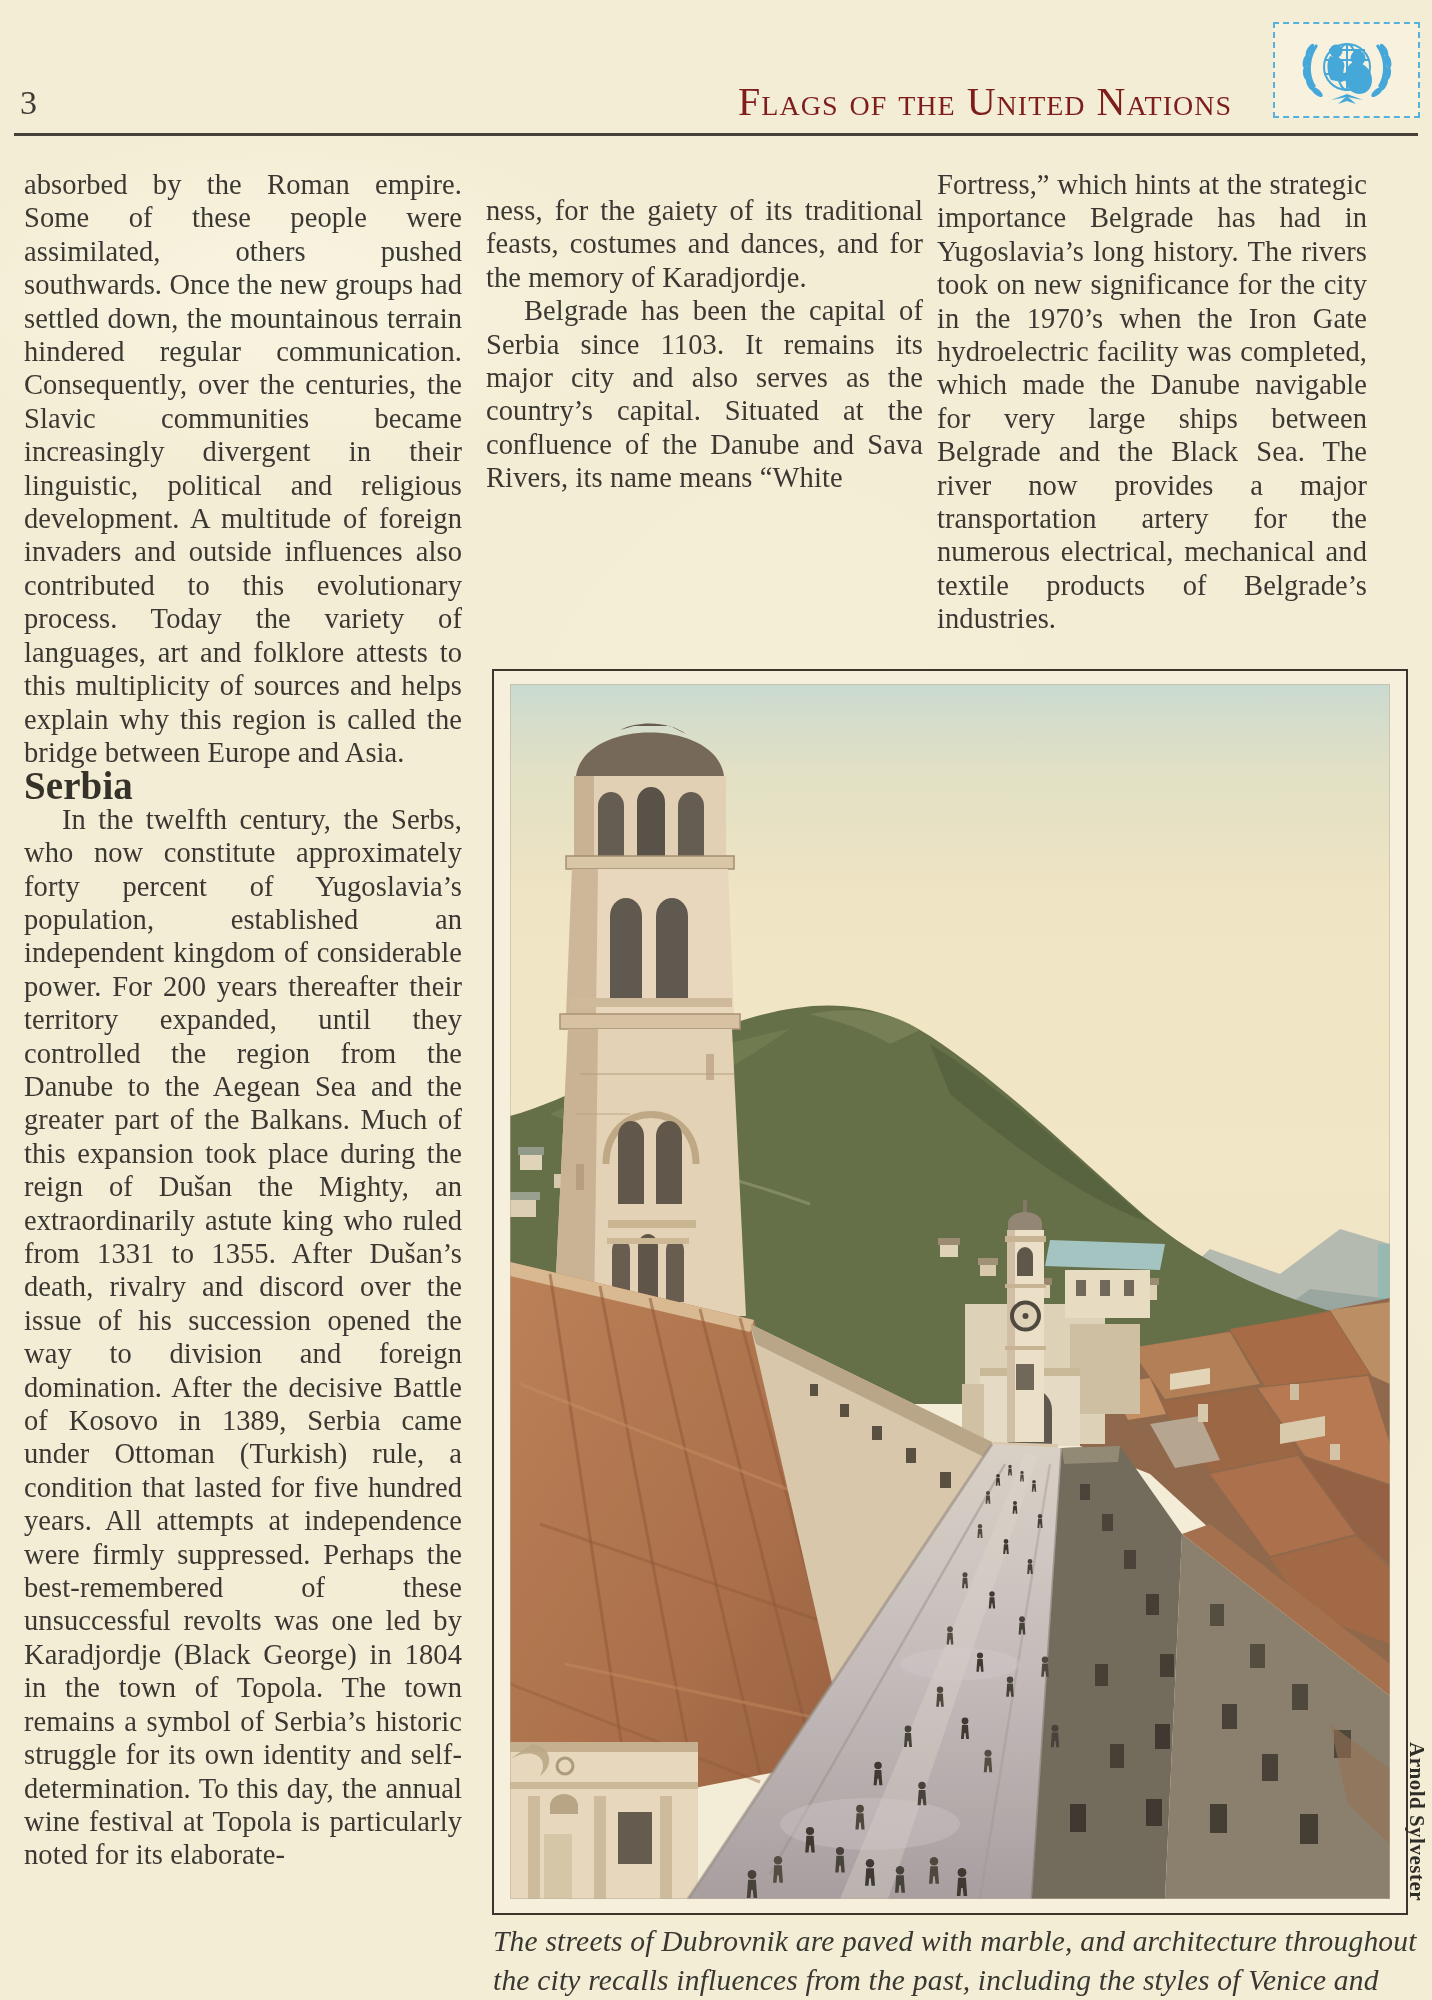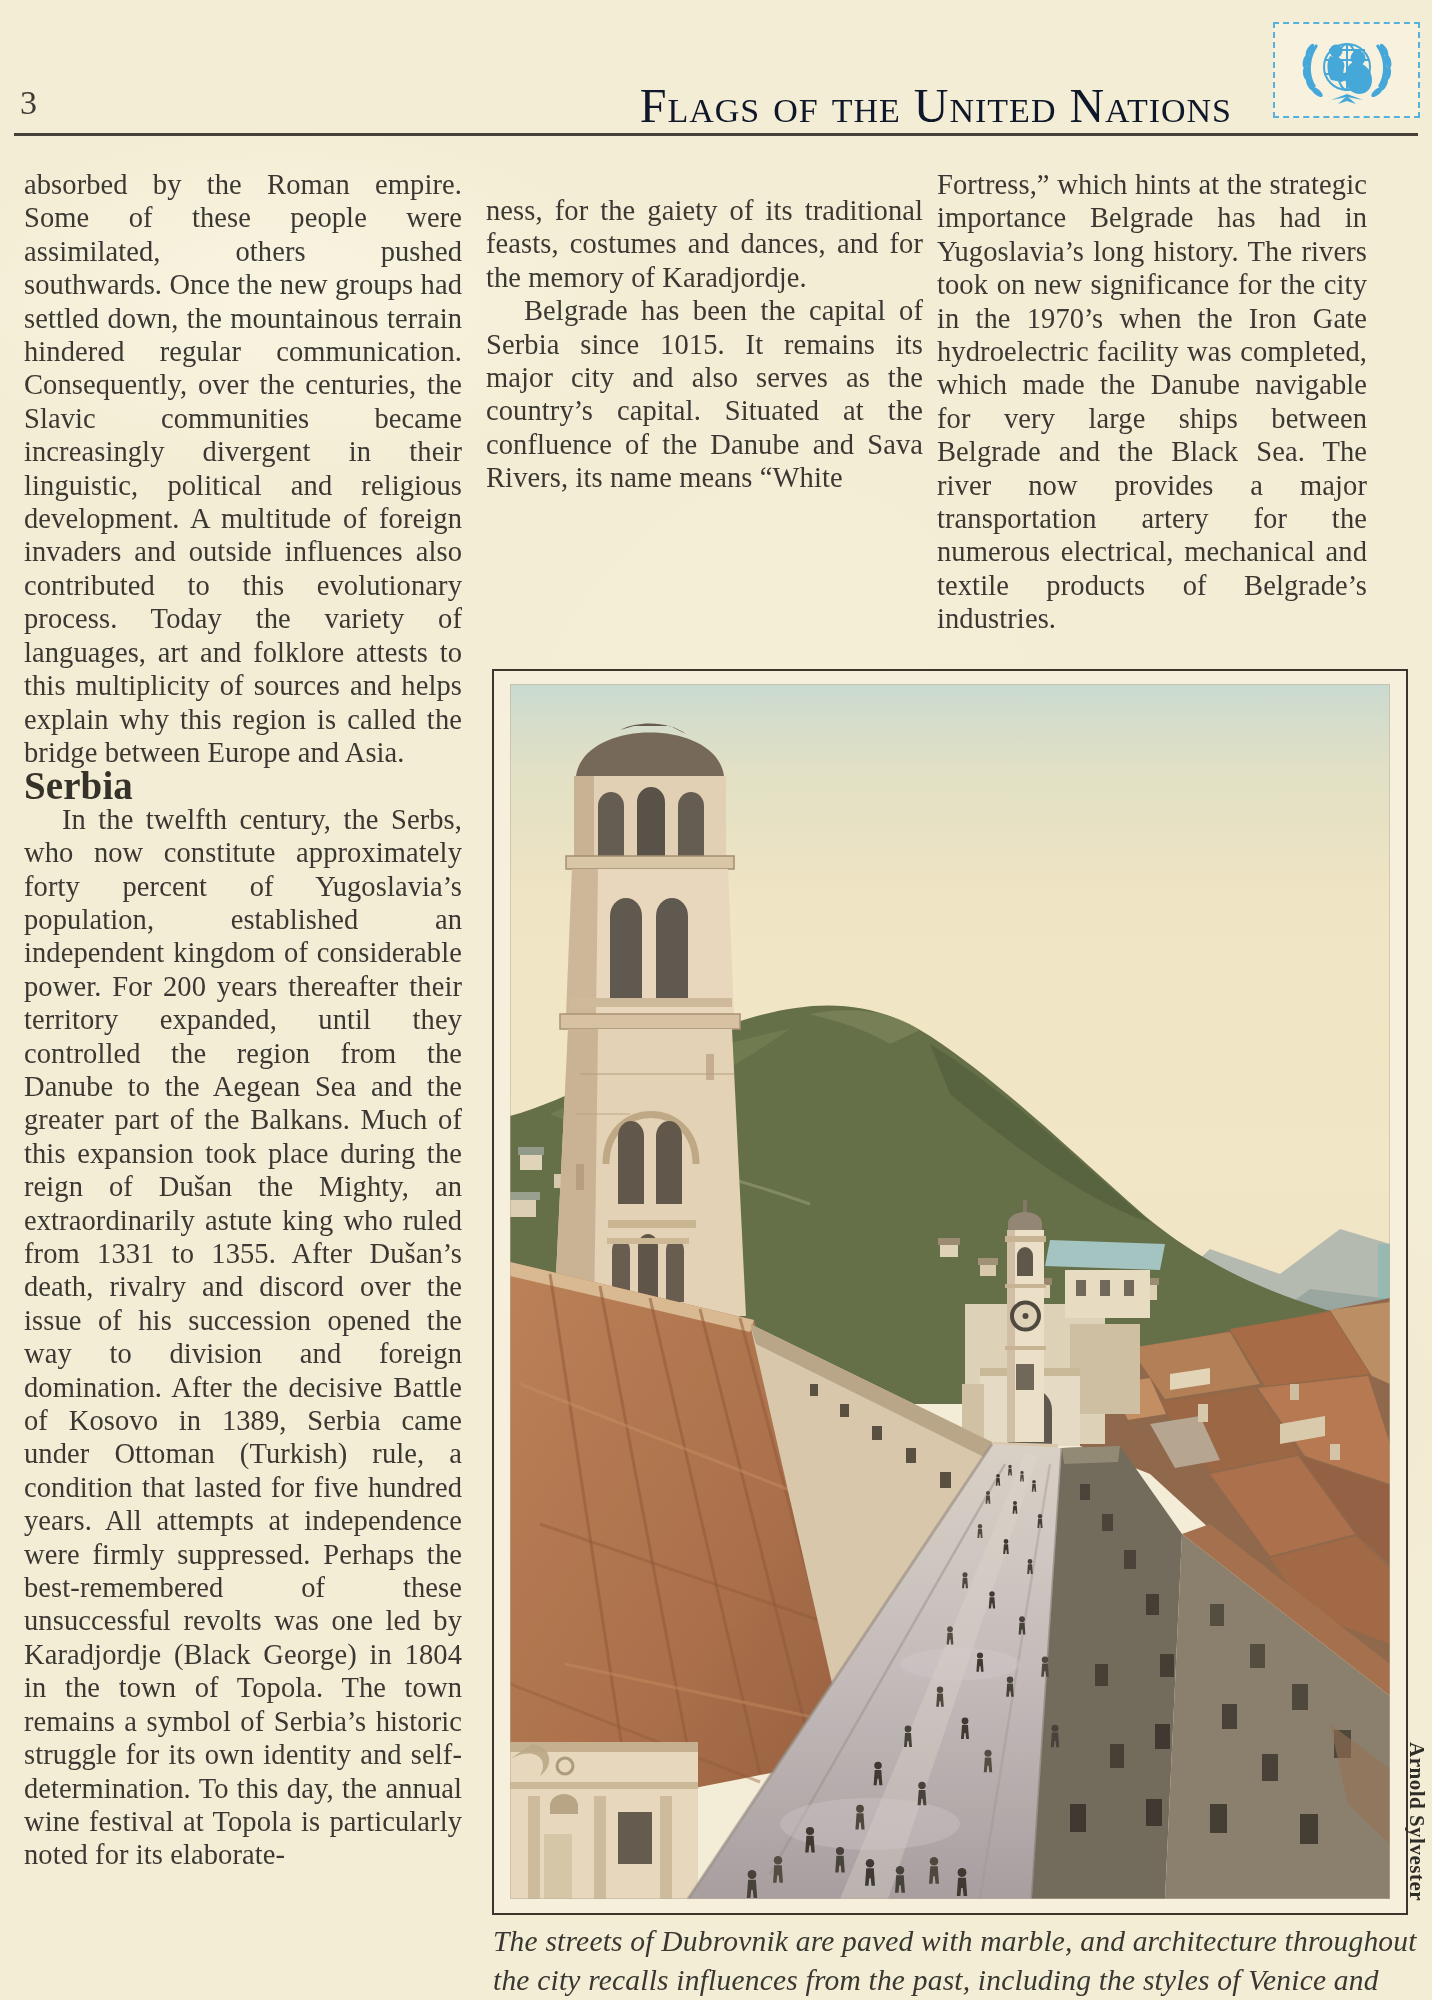--- a/index.html
+++ b/index.html
@@ -22,22 +22,22 @@
       radial-gradient(ellipse 500px 600px at 55% 40%, rgba(248,241,219,.5), transparent 70%);
     pointer-events:none;
   }
   .page-number{
     position:absolute;left:20px;top:84px;
     font-size:34px;color:#3d3a33;
   }
   .header-title{
     position:absolute;top:78px;right:200px;
     font-variant:small-caps;
-    font-size:48px;letter-spacing:1px;
-    color:#0f172a;white-space:nowrap;
+    font-size:40px;letter-spacing:1px;
+    color:#7f1d1d;white-space:nowrap;
   }
   .stamp{
     position:absolute;left:1273px;top:22px;width:147px;height:96px;
     box-sizing:border-box;
     border:2px dashed #57b1dd;
     background:#f7f1dd;
     display:flex;align-items:center;justify-content:center;
   }
   .header-rule{
     position:absolute;left:14px;top:133px;width:1404px;height:3px;
@@ -128,21 +128,21 @@
   <div class="header-rule"></div>
 
   <div class="col col-left">
     <p>absorbed by the Roman empire. Some of these people were assimilated, others pushed southwards. Once the new groups had settled down, the mountainous terrain hindered regular communication. Consequently, over the centuries, the Slavic communities became increasingly divergent in their linguistic, political and religious development. A multitude of foreign invaders and outside influences also contributed to this evolutionary process. Today the variety of languages, art and folklore attests to this multiplicity of sources and helps explain why this region is called the bridge between Europe and Asia.</p>
     <p class="subhead">Serbia</p>
     <p class="indent">In the twelfth century, the Serbs, who now constitute approximately forty percent of Yugoslavia’s population, established an independent kingdom of considerable power. For 200 years thereafter their territory expanded, until they controlled the region from the Danube to the Aegean Sea and the greater part of the Balkans. Much of this expansion took place during the reign of Dušan the Mighty, an extraordinarily astute king who ruled from 1331 to 1355. After Dušan’s death, rivalry and discord over the issue of his succession opened the way to division and foreign domination. After the decisive Battle of Kosovo in 1389, Serbia came under Ottoman (Turkish) rule, a condition that lasted for five hundred years. All attempts at independence were firmly suppressed. Perhaps the best-remembered of these unsuccessful revolts was one led by Karadjordje (Black George) in 1804 in the town of Topola. The town remains a symbol of Serbia’s historic struggle for its own identity and self-determination. To this day, the annual wine festival at Topola is particularly noted for its elaborate-</p>
   </div>
 
   <div class="col col-mid">
     <p>ness, for the gaiety of its traditional feasts, costumes and dances, and for the memory of Karadjordje.</p>
-    <p class="indent">Belgrade has been the capital of Serbia since 1015. It remains its major city and also serves as the country’s capital. Situated at the confluence of the Danube and Sava Rivers, its name means “White</p>
+    <p class="indent">Belgrade has been the capital of Serbia since 1103. It remains its major city and also serves as the country’s capital. Situated at the confluence of the Danube and Sava Rivers, its name means “White</p>
   </div>
 
   <div class="col col-right">
     <p>Fortress,” which hints at the strategic importance Belgrade has had in Yugoslavia’s long history. The rivers took on new significance for the city in the 1970’s when the Iron Gate hydroelectric facility was completed, which made the Danube navigable for very large ships between Belgrade and the Black Sea. The river now provides a major transportation artery for the numerous electrical, mechanical and textile products of Belgrade’s industries.</p>
   </div>
 
   <div class="photo-frame">
     <svg width="880" height="1215" viewBox="0 0 880 1215">
       <defs>
         <linearGradient id="skyG" x1="0" y1="0" x2="0" y2="1">

